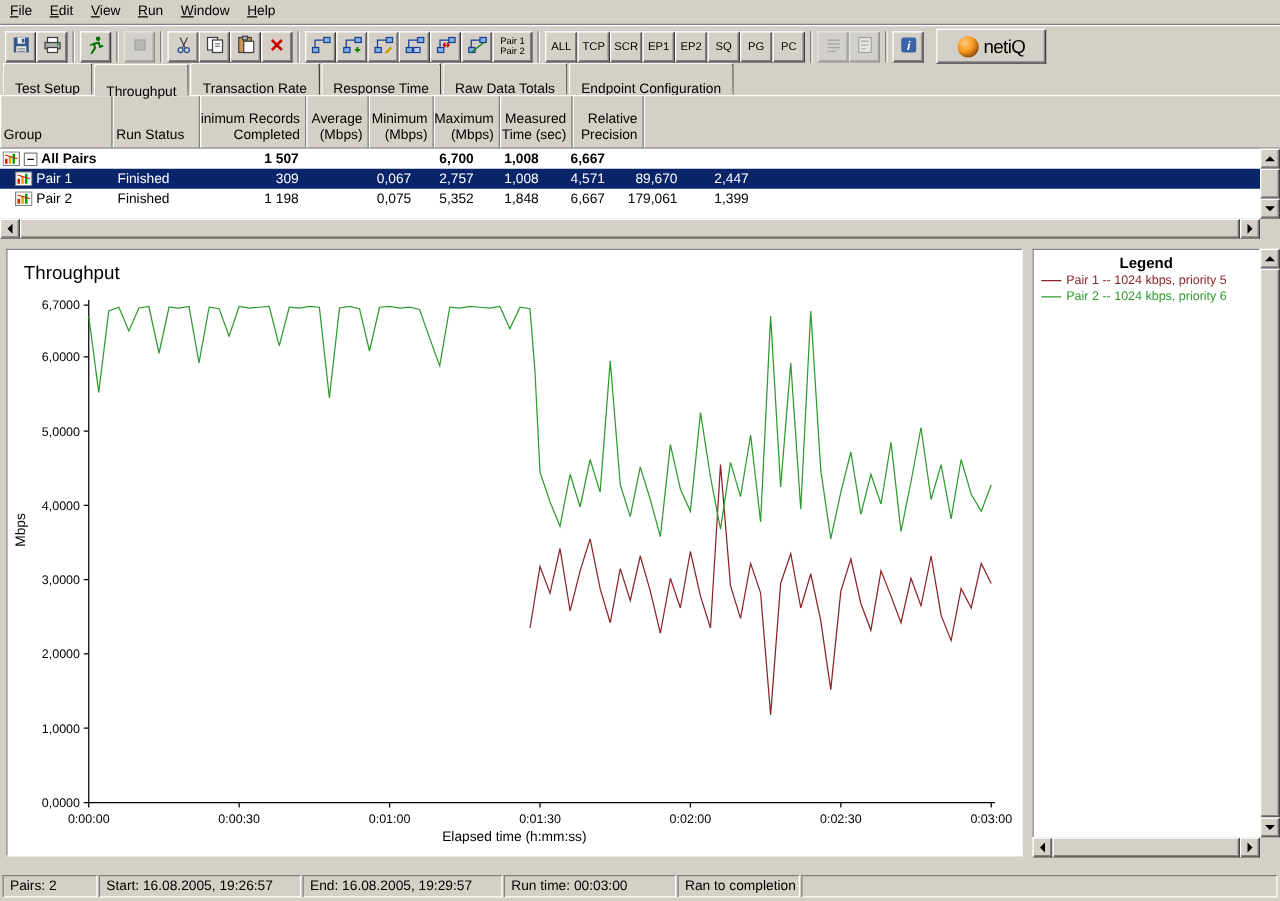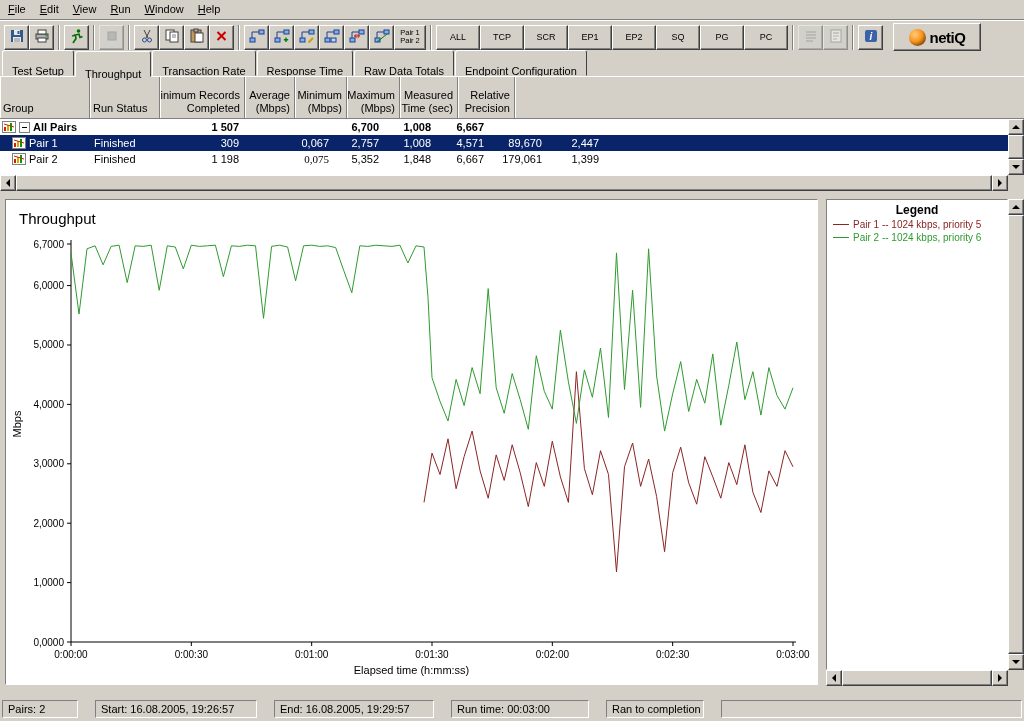--- a/index.html
+++ b/index.html
@@ -19,27 +19,27 @@
   .menu-item { padding:2px 7px 3px 7px; cursor:default; }
   .menu-item::first-letter { text-decoration:underline; }
 
   
   #toolbar { position:absolute; left:0; top:19px; width:1024px; height:35px; display:flex; align-items:center; padding:0 4px;
              border-top:1px solid #808080; box-shadow: inset 0 1px 0 #fff; }
   .tb-btn { width:25px; height:25px; flex:none; display:flex; align-items:center; justify-content:center; padding:0; cursor:default;
             border:1px solid; border-color:#ffffff #404040 #404040 #ffffff; box-shadow: inset -1px -1px 0 #808080; background:#d4d0c8; }
   .tb-btn.disabled { opacity:.45; filter:grayscale(1); }
   .tb-btn svg { width:16px; height:16px; }
-  .tb-textbtn { font-family:"Liberation Sans",sans-serif; font-size:9px; width:44px; }
+  .tb-textbtn { font-family:"Liberation Sans",sans-serif; font-size:9px; width:26px; }
   .tb-pairbtn { width:32px; flex-direction:column; font-size:7.5px; line-height:8px; }
   .tb-sep { width:2px; height:25px; margin:0 4px; flex:none; border-left:1px solid #808080; border-right:1px solid #ffffff; }
   #logo-panel { margin-left:10px; height:28px; width:88px; display:flex; align-items:center; justify-content:center; gap:4px; }
   #logo-orb { width:17px; height:17px; border-radius:50%; flex:none;
               background: radial-gradient(circle at 35% 32%, #ffc268 8%, #f7941d 45%, #7a4104 80%, #2b1700 100%); }
-  #logo-text { font-size:15px; font-weight:bold; letter-spacing:-0.5px; }
+  #logo-text { font-size:15px; font-weight:normal; letter-spacing:-0.5px; }
   #logo-text .iq { color:#000; }
 
   
   #tabbar { position:absolute; left:0; top:54px; width:1024px; height:22px; display:flex; align-items:flex-end; padding-left:2px; }
   .tab { height:19px; line-height:17px; padding:12px 9px; margin-right:1px; cursor:default;
          border:1px solid; border-color:#ffffff #404040 #d4d0c8 #ffffff; border-radius:3px 3px 0 0; background:#d4d0c8; }
   .tab.active { height:22px; line-height:20px; margin-bottom:-1px; position:relative; z-index:2; border-bottom-color:#d4d0c8; }
 
   
   #tablehead { position:absolute; left:0; top:76px; width:1024px; height:43px; display:flex;
@@ -88,21 +88,21 @@
   #legend-panel { position:absolute; left:826px; top:8px; width:182px; height:471px; background:#ffffff;
                   border:1px solid; border-color:#808080 #ffffff #ffffff #808080; overflow:hidden; }
   #legend-title { text-align:center; font-weight:bold; font-size:12px; padding-top:3px; }
   .legend-entry { display:flex; align-items:center; gap:4px; padding:2px 4px 0 6px; font-size:10px; white-space:nowrap; }
   .legend-swatch { width:16px; height:0; border-top-width:1px; border-top-style:solid; flex:none; }
   #legend-hscroll { position:absolute; left:826px; top:479px; width:182px; height:16px; }
   #main-vscroll { position:absolute; left:1008px; top:8px; width:16px; height:471px; }
   #main-corner { position:absolute; left:1008px; top:479px; width:16px; height:16px; background:#d4d0c8; }
 
   
-  #statusbar { position:absolute; left:0; top:697px; width:1024px; height:24px; display:flex; gap:17px; padding:3px 2px; }
+  #statusbar { position:absolute; left:0; top:697px; width:1024px; height:24px; display:flex; gap:1px; padding:3px 2px; }
   .status-panel { padding:1px 5px; line-height:14px; white-space:nowrap; overflow:hidden;
                   border:1px solid; border-color:#808080 #ffffff #ffffff #808080; }
   .status-panel.fill { flex:1; }
 </style>
 </head>
 <body>
 
 <div id="menubar">
     <div class="menu-item">File</div>
     <div class="menu-item">Edit</div>
@@ -365,21 +365,21 @@
             <rect x="2" y="6" width="2" height="4" fill="#cc2200"></rect>
             <rect x="5" y="4" width="2" height="6" fill="#e8a000"></rect>
             <rect x="8" y="2" width="2" height="8" fill="#00a000"></rect>
             <path d="M2 3 L12 6" stroke="#cc2200" fill="none"></path>
           </svg>
         </span>
         <span>Pair 2</span>
       </div>
       <div class="td" style="width: 70px;">Finished</div>
       <div class="td right" style="width: 85px;">1 198</div>
-      <div class="td right" style="width: 90px; font-family: Liberation Serif, serif;">0,075</div>
+      <div class="td right" style="width: 90px;">0,075</div>
       <div class="td right" style="width: 50px;">5,352</div>
       <div class="td right" style="width: 52px;">1,848</div>
       <div class="td right" style="width: 53px;">6,667</div>
       <div class="td right" style="width: 58px;">179,061</div>
       <div class="td right" style="width: 57px;">1,399</div>
       <div class="td fill"></div>
     </div>
   </div>
 
 <div id="table-vscroll" class="vscroll">

